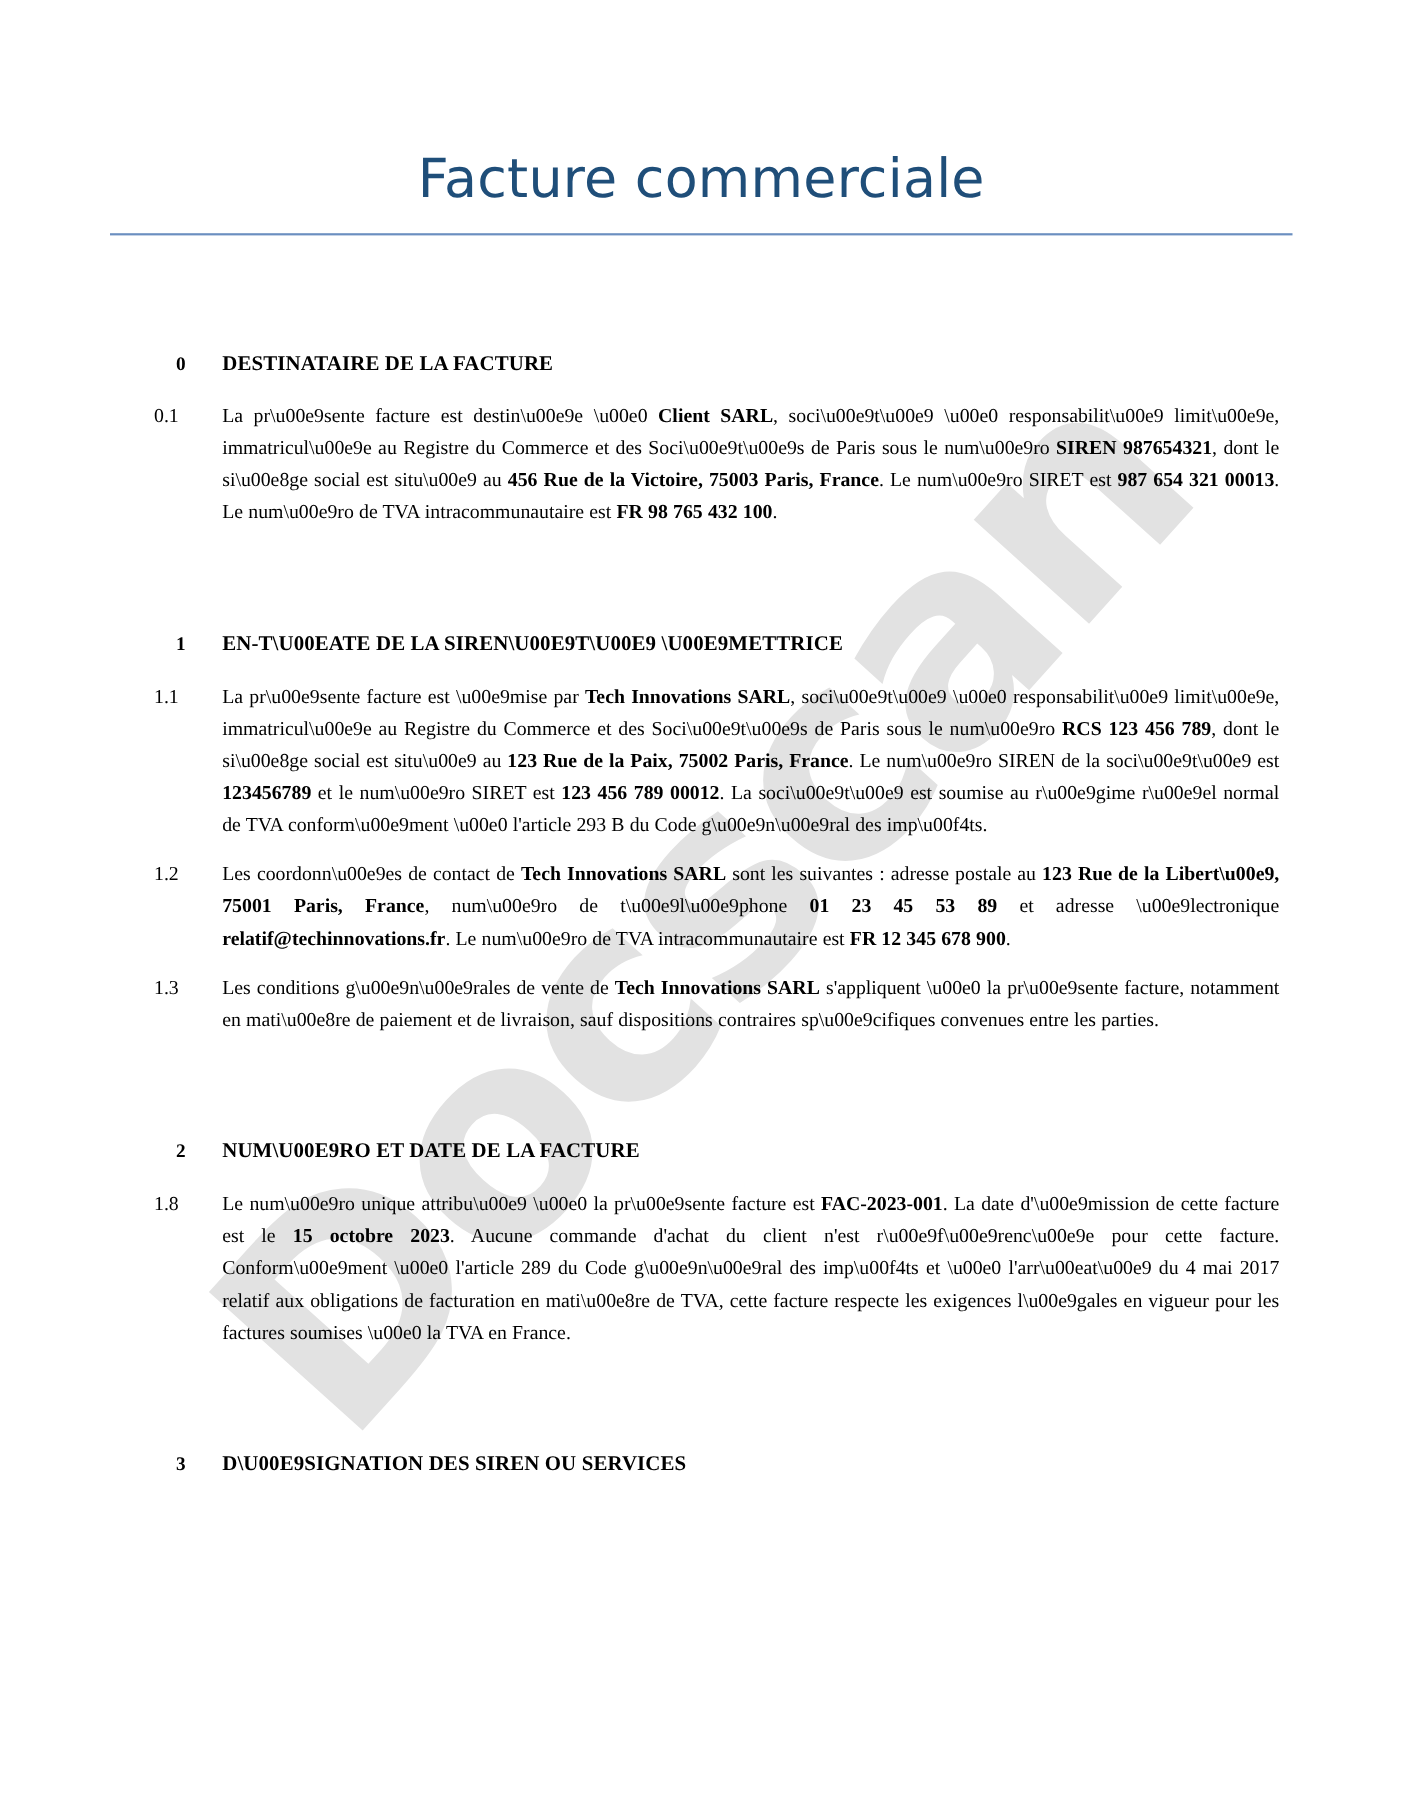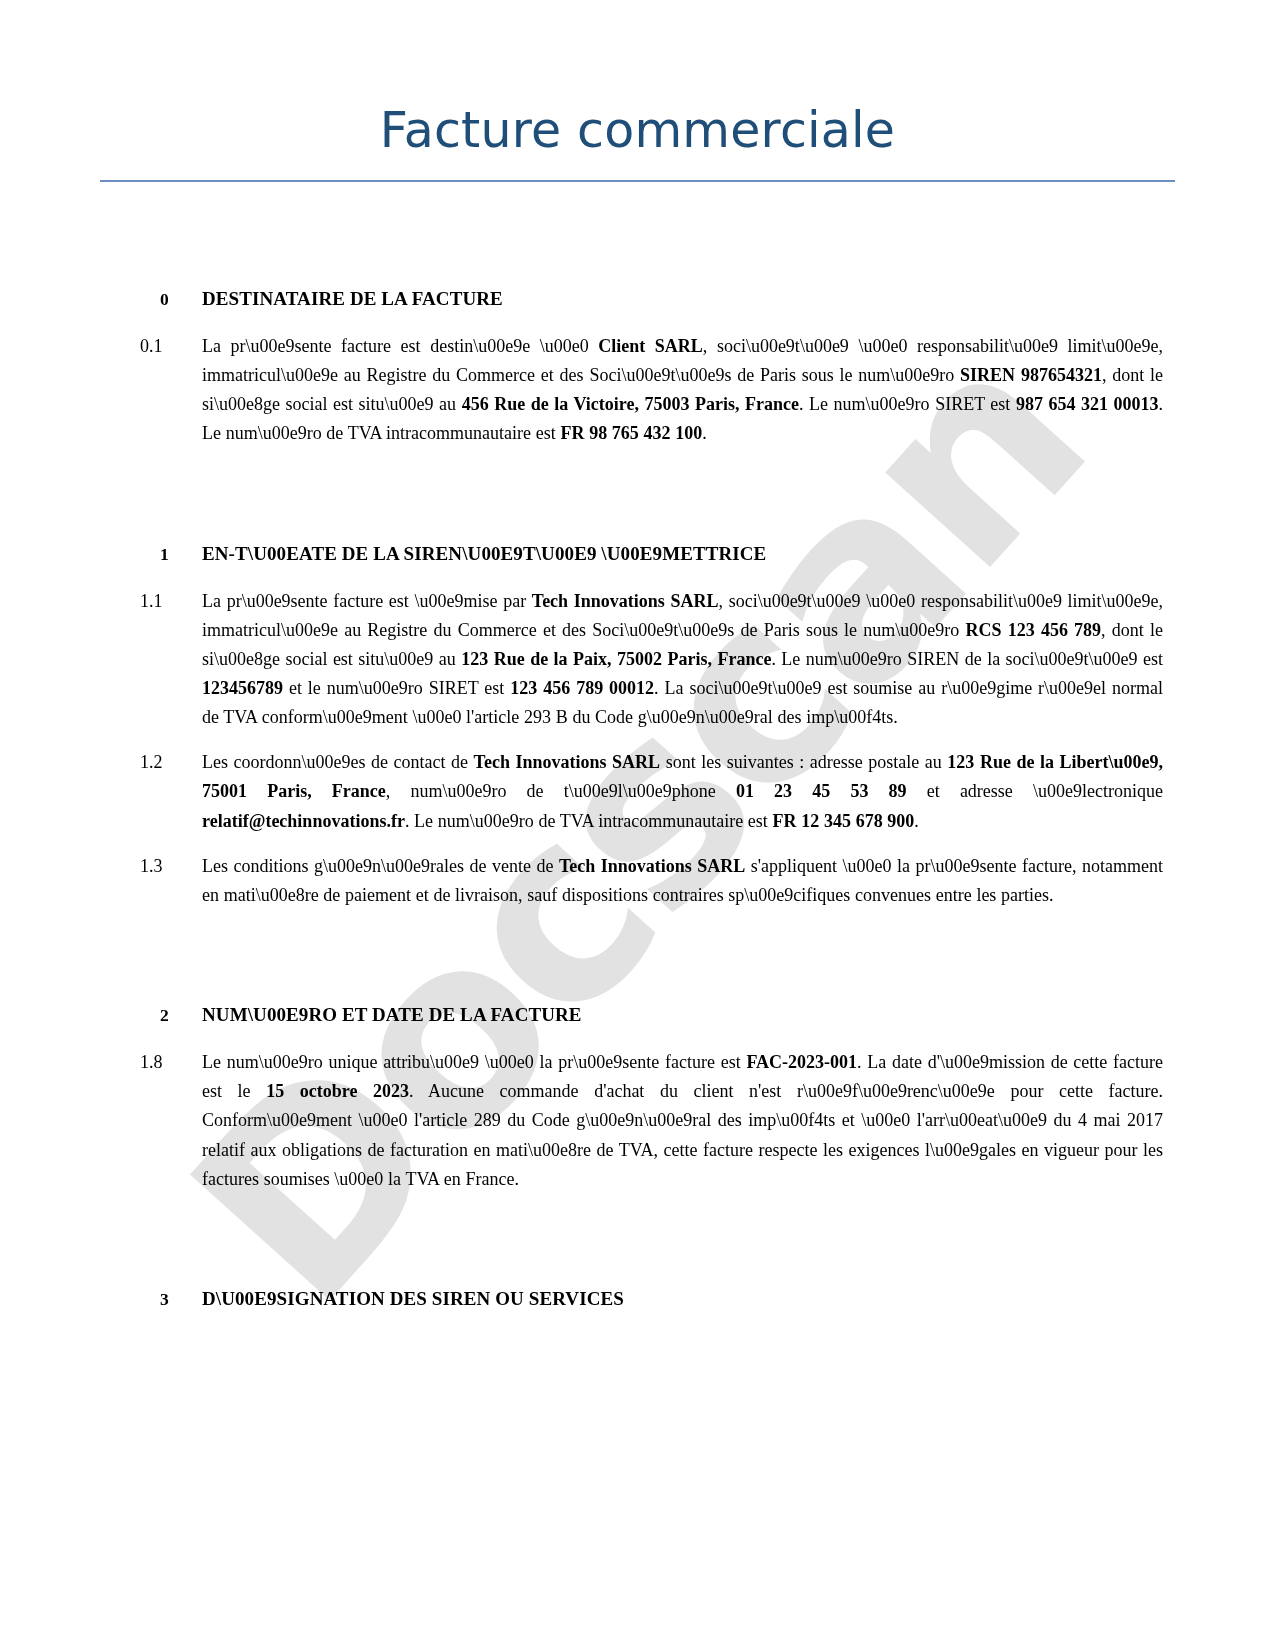--- a/index.html
+++ b/index.html
@@ -132,21 +132,21 @@
 </head>
 <body>
 
 <div class="page">
 
   <div class="watermark" style="color: rgb(226, 226, 226);">Docscan</div>
 
   <div class="content">
 
     <div class="title-block">
-      <h1 class="doc-title" style="color: rgb(31, 78, 121);">Facture commerciale</h1>
+      <h1 class="doc-title" style="color: rgb(31, 78, 121); margin-top: 32px;">Facture commerciale</h1>
       <div class="title-rule" style="border-top-color: rgb(107, 143, 192);"></div>
     </div>
 
     <div class="body-region">
 
       <div class="section">
         <div class="heading-row">
           <span class="heading-num">0</span>
           <span class="heading-text">DESTINATAIRE DE LA FACTURE</span>
         </div>

